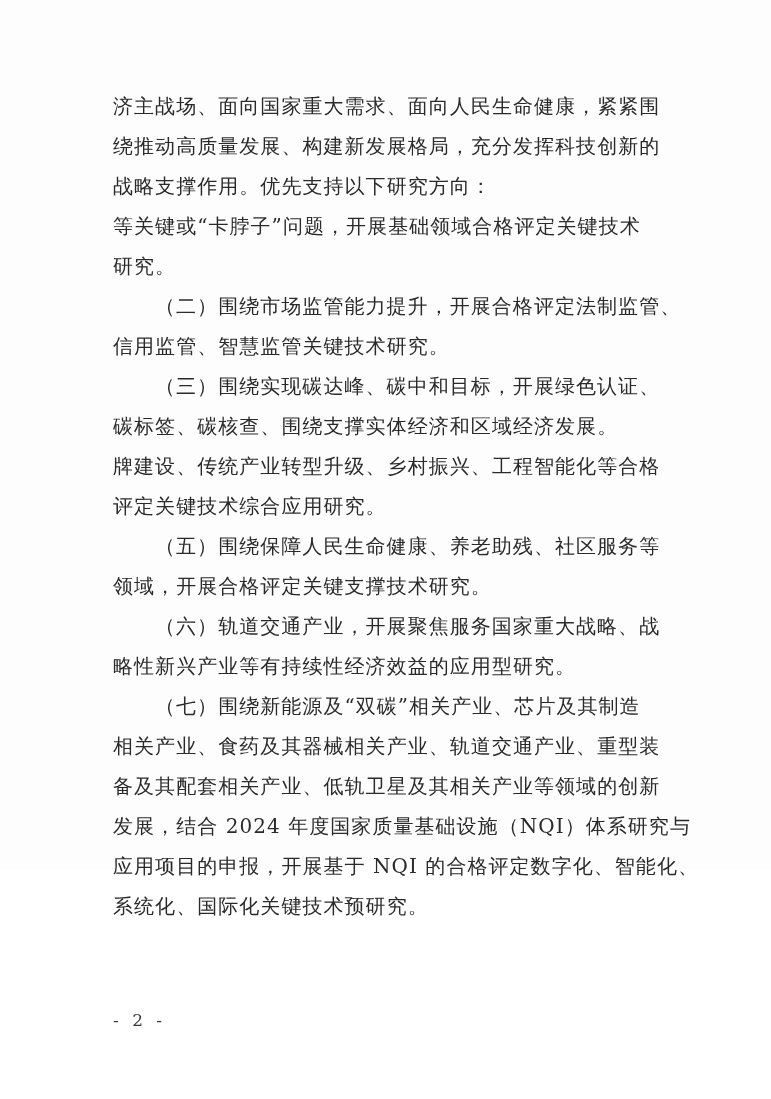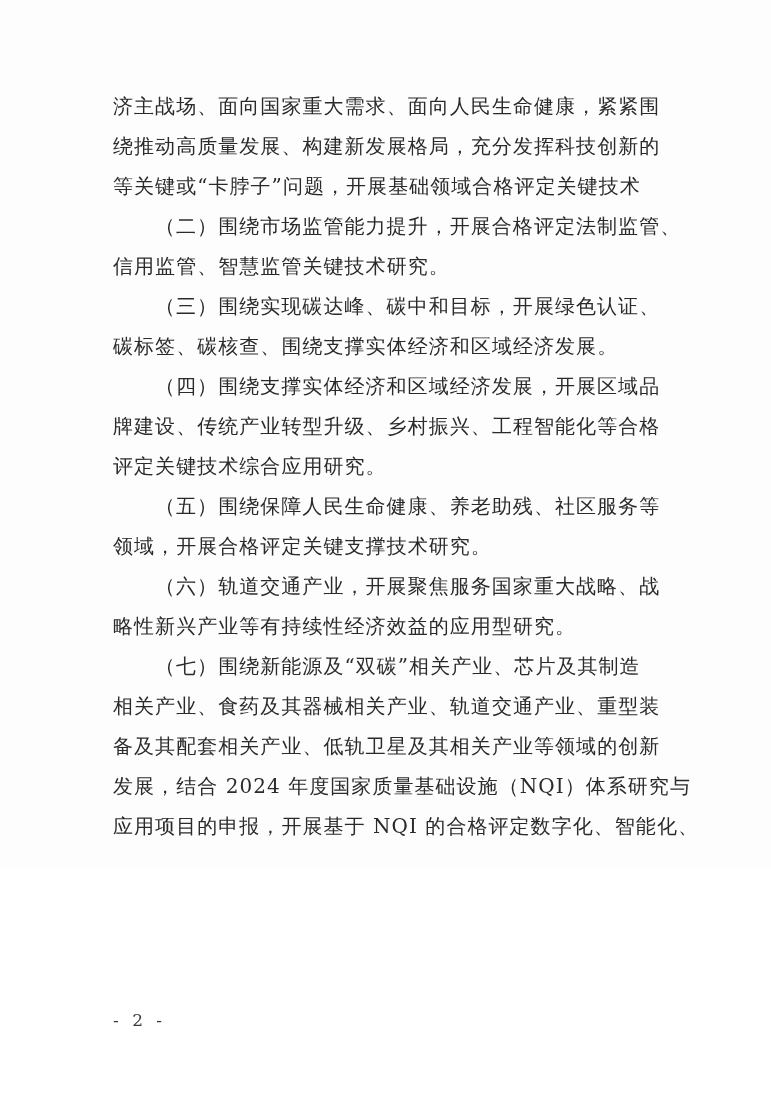--- a/index.html
+++ b/index.html
@@ -49,32 +49,34 @@
     color: #3a3a3a;
   }
 </style>
 </head>
 <body>
 
 <div class="page">
   <div class="body-text">
     <div class="line">济主战场、面向国家重大需求、面向人民生命健康，紧紧围</div>
     <div class="line">绕推动高质量发展、构建新发展格局，充分发挥科技创新的</div>
+    <div class="line">战略支撑作用。优先支持以下研究方向：</div>
     <div class="line">等关键或“卡脖子”问题，开展基础领域合格评定关键技术</div>
+    <div class="line">研究。</div>
     <div class="line indent">（二）围绕市场监管能力提升，开展合格评定法制监管、</div>
     <div class="line">信用监管、智慧监管关键技术研究。</div>
     <div class="line indent">（三）围绕实现碳达峰、碳中和目标，开展绿色认证、</div>
     <div class="line">碳标签、碳核查、围绕支撑实体经济和区域经济发展。</div>
-    <div class="line indent">（四）围绕支撑实体经济和区域经济发展，开展区域品</div>
     <div class="line">牌建设、传统产业转型升级、乡村振兴、工程智能化等合格</div>
     <div class="line">评定关键技术综合应用研究。</div>
     <div class="line indent">（五）围绕保障人民生命健康、养老助残、社区服务等</div>
     <div class="line">领域，开展合格评定关键支撑技术研究。</div>
     <div class="line indent">（六）轨道交通产业，开展聚焦服务国家重大战略、战</div>
     <div class="line">略性新兴产业等有持续性经济效益的应用型研究。</div>
     <div class="line indent">（七）围绕新能源及“双碳”相关产业、芯片及其制造</div>
     <div class="line">相关产业、食药及其器械相关产业、轨道交通产业、重型装</div>
     <div class="line">备及其配套相关产业、低轨卫星及其相关产业等领域的创新</div>
     <div class="line">发展，结合 2024 年度国家质量基础设施（NQI）体系研究与</div>
     <div class="line">应用项目的申报，开展基于 NQI 的合格评定数字化、智能化、</div>
+    <div class="line">系统化、国际化关键技术预研究。</div>
   </div>
   <div class="page-number">- 2 -</div>
 </div>
 
 </body></html>

